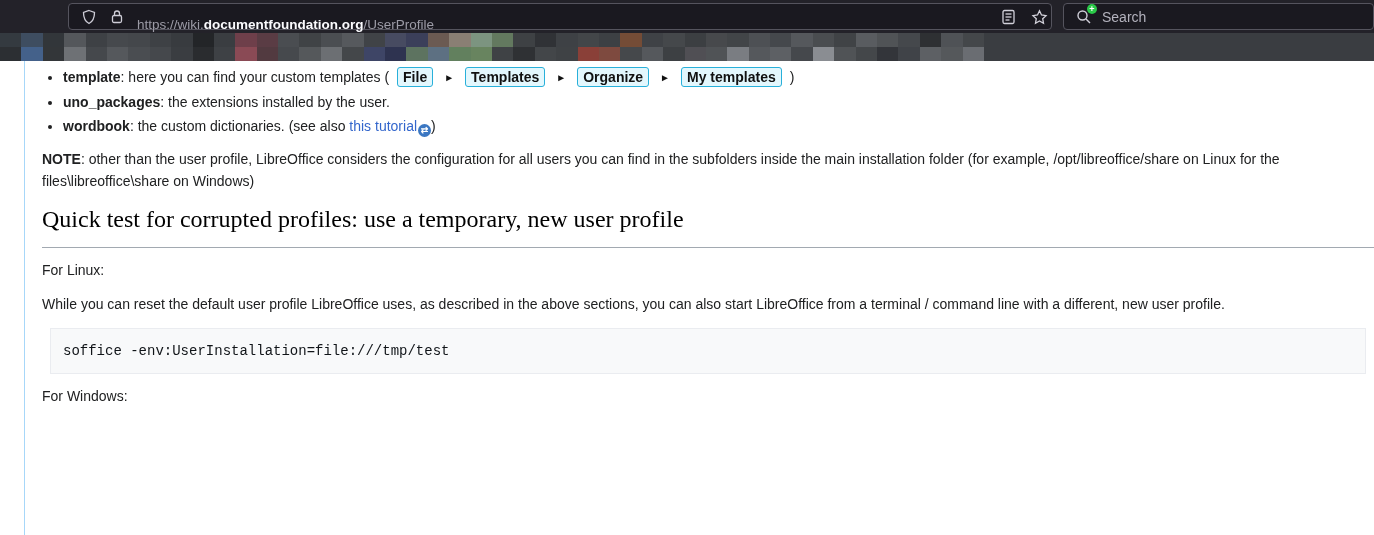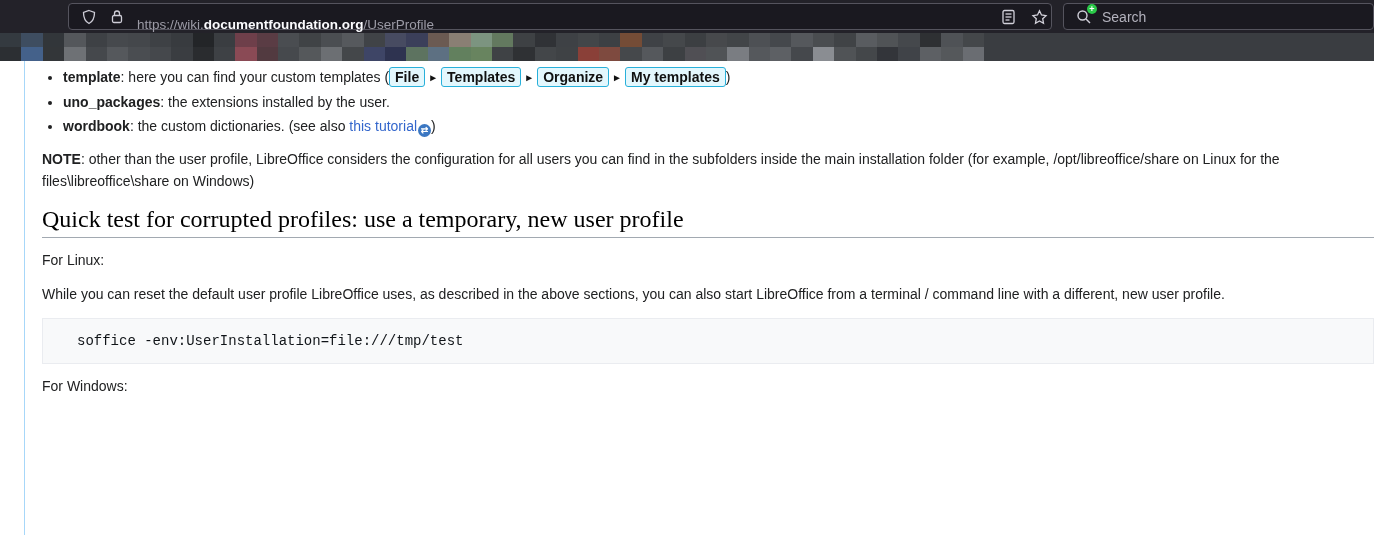--- a/index.html
+++ b/index.html
@@ -42,38 +42,38 @@
   .page { position:absolute; top:61px; left:0; width:1374px; height:474px;
           background:#fff; color:#202122; font-size:14px; }
   .content-border { position:absolute; top:0; left:24px; width:1px; height:474px;
                     background:#a7d7f9; }
   .content { position:absolute; top:0; left:42px; width:1332px; padding-top:4px; }
 
   ul.toplist { margin:0; padding-left:21px; }
   ul.toplist li { line-height:24px; }
   .menukey { display:inline-block; background:#e3f7fd; border:1px solid #28b0da;
              border-radius:3px; padding:0 5px; font-weight:700; color:#111;
-             line-height:18px; margin:0 0; }
+             line-height:18px; margin:0 8px; }
   .menu-sep { font-size:10px; color:#111; margin:0 3px; vertical-align:1px; }
   a.wikilink { color:#3366cc; text-decoration:none; }
   .extlink-icon { display:inline-flex; align-items:center; justify-content:center;
                   width:13px; height:13px; border-radius:50%; background:#3b77c2;
                   color:#fff; font-size:9px; line-height:13px; vertical-align:-2px;
                   margin-left:1px; font-weight:700; }
 
   .para { margin:9px 0 0; line-height:20px; }
   .note-para { margin:10px 0 0; line-height:22px; white-space:nowrap; }
 
   h2.section { font-family:"Liberation Serif", serif; font-size:24px; font-weight:400;
-               color:#000; margin:14px 0 0; line-height:26px; padding-bottom:5px;
+               color:#000; margin:14px 0 0; line-height:26px; padding-bottom:15px;
                border-bottom:1px solid #a2a9b1; }
   .after-heading { margin-top:14px; }
   .os-label { margin-top:12px; }
-  pre.codeblock { background:#f8f9fa; border:1px solid #eaecf0; margin:14px 0 0;
-                  padding:13px 34px; font-family:"Liberation Mono", "DejaVu Sans Mono", monospace;
+  pre.codeblock { background:#f8f9fa; border:1px solid #eaecf0; margin:14px 8px 0;
+                  padding:13px 12px; font-family:"Liberation Mono", "DejaVu Sans Mono", monospace;
                   font-size:14px; line-height:18px; color:#101418; white-space:pre; }
   pre.codeblock.second { margin-top:18px; }
   .os-label.last { margin-top:16px; }
 </style>
 </head>
 <body>
 
 <div class="toolbar">
 
   <div class="field urlbar">

